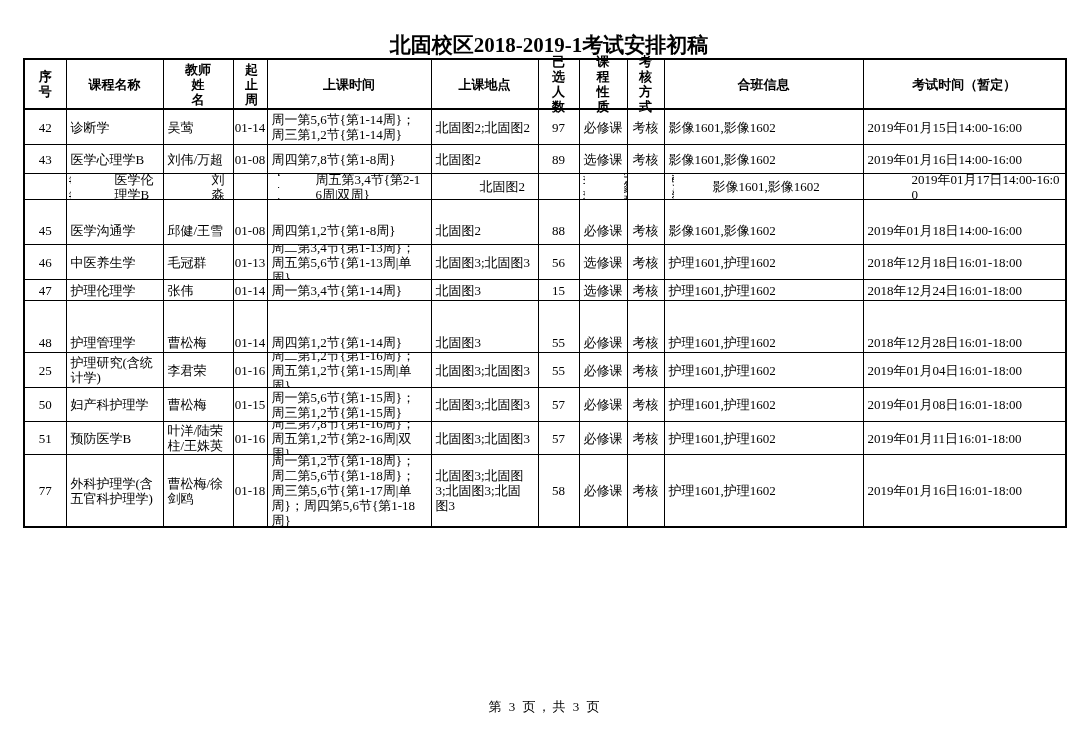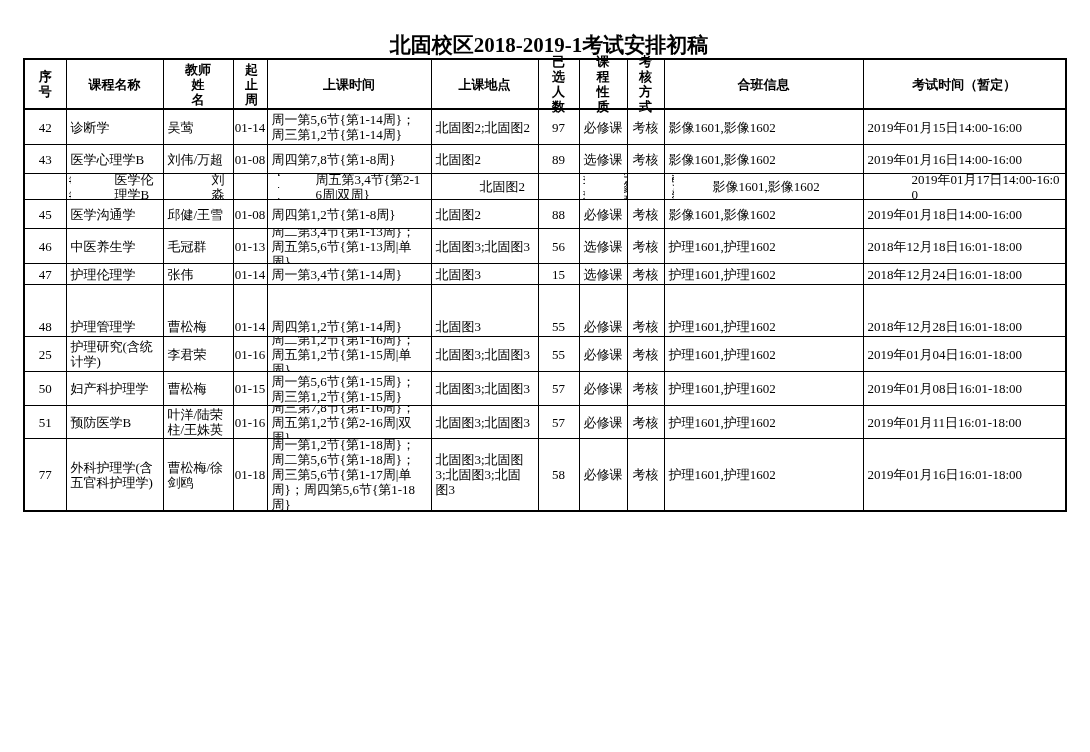--- a/index.html
+++ b/index.html
@@ -29,21 +29,21 @@
   }
   .cb{
     display:flex;align-items:center;overflow:hidden;
     font-size:13px;line-height:15px;word-break:break-all;
     padding:0 4px;box-sizing:border-box;text-align:left;
   }
   .cb.c{justify-content:center;text-align:left;padding:8px 1px;}
   tbody tr:nth-child(1)  .cb{height:34px;}
   tbody tr:nth-child(2)  .cb{height:28px;}
   tbody tr:nth-child(3)  .cb{height:25px;margin-left:44px;}
-  tbody tr:nth-child(4)  .cb{height:28px;}
+  tbody tr:nth-child(4)  .cb{height:28px;margin-top:16px;}
   tbody tr:nth-child(5)  .cb{height:34px;}
   tbody tr:nth-child(6)  .cb{height:20px;}
   tbody tr:nth-child(7)  .cb{height:19px;margin-top:32px;}
   tbody tr:nth-child(8)  .cb{height:34px;}
   tbody tr:nth-child(9)  .cb{height:33px;}
   tbody tr:nth-child(10) .cb{height:32px;}
   tbody tr:nth-child(11) .cb{height:71px;}
   .note{
     position:absolute;left:25px;top:487px;font-size:14px;
     white-space:pre;letter-spacing:0.5px;
@@ -499,14 +499,15 @@
             <div class="cb">护理1601,护理1602</div>
           </td>
       <td>
             <div class="cb">2019年01月16日16:01-18:00</div>
           </td>
     </tr>
       </tbody>
   </table>
 
 
+  <div class="page-footer">第 3 页，共 3 页</div>
 
 </div>
 
 </body></html>

